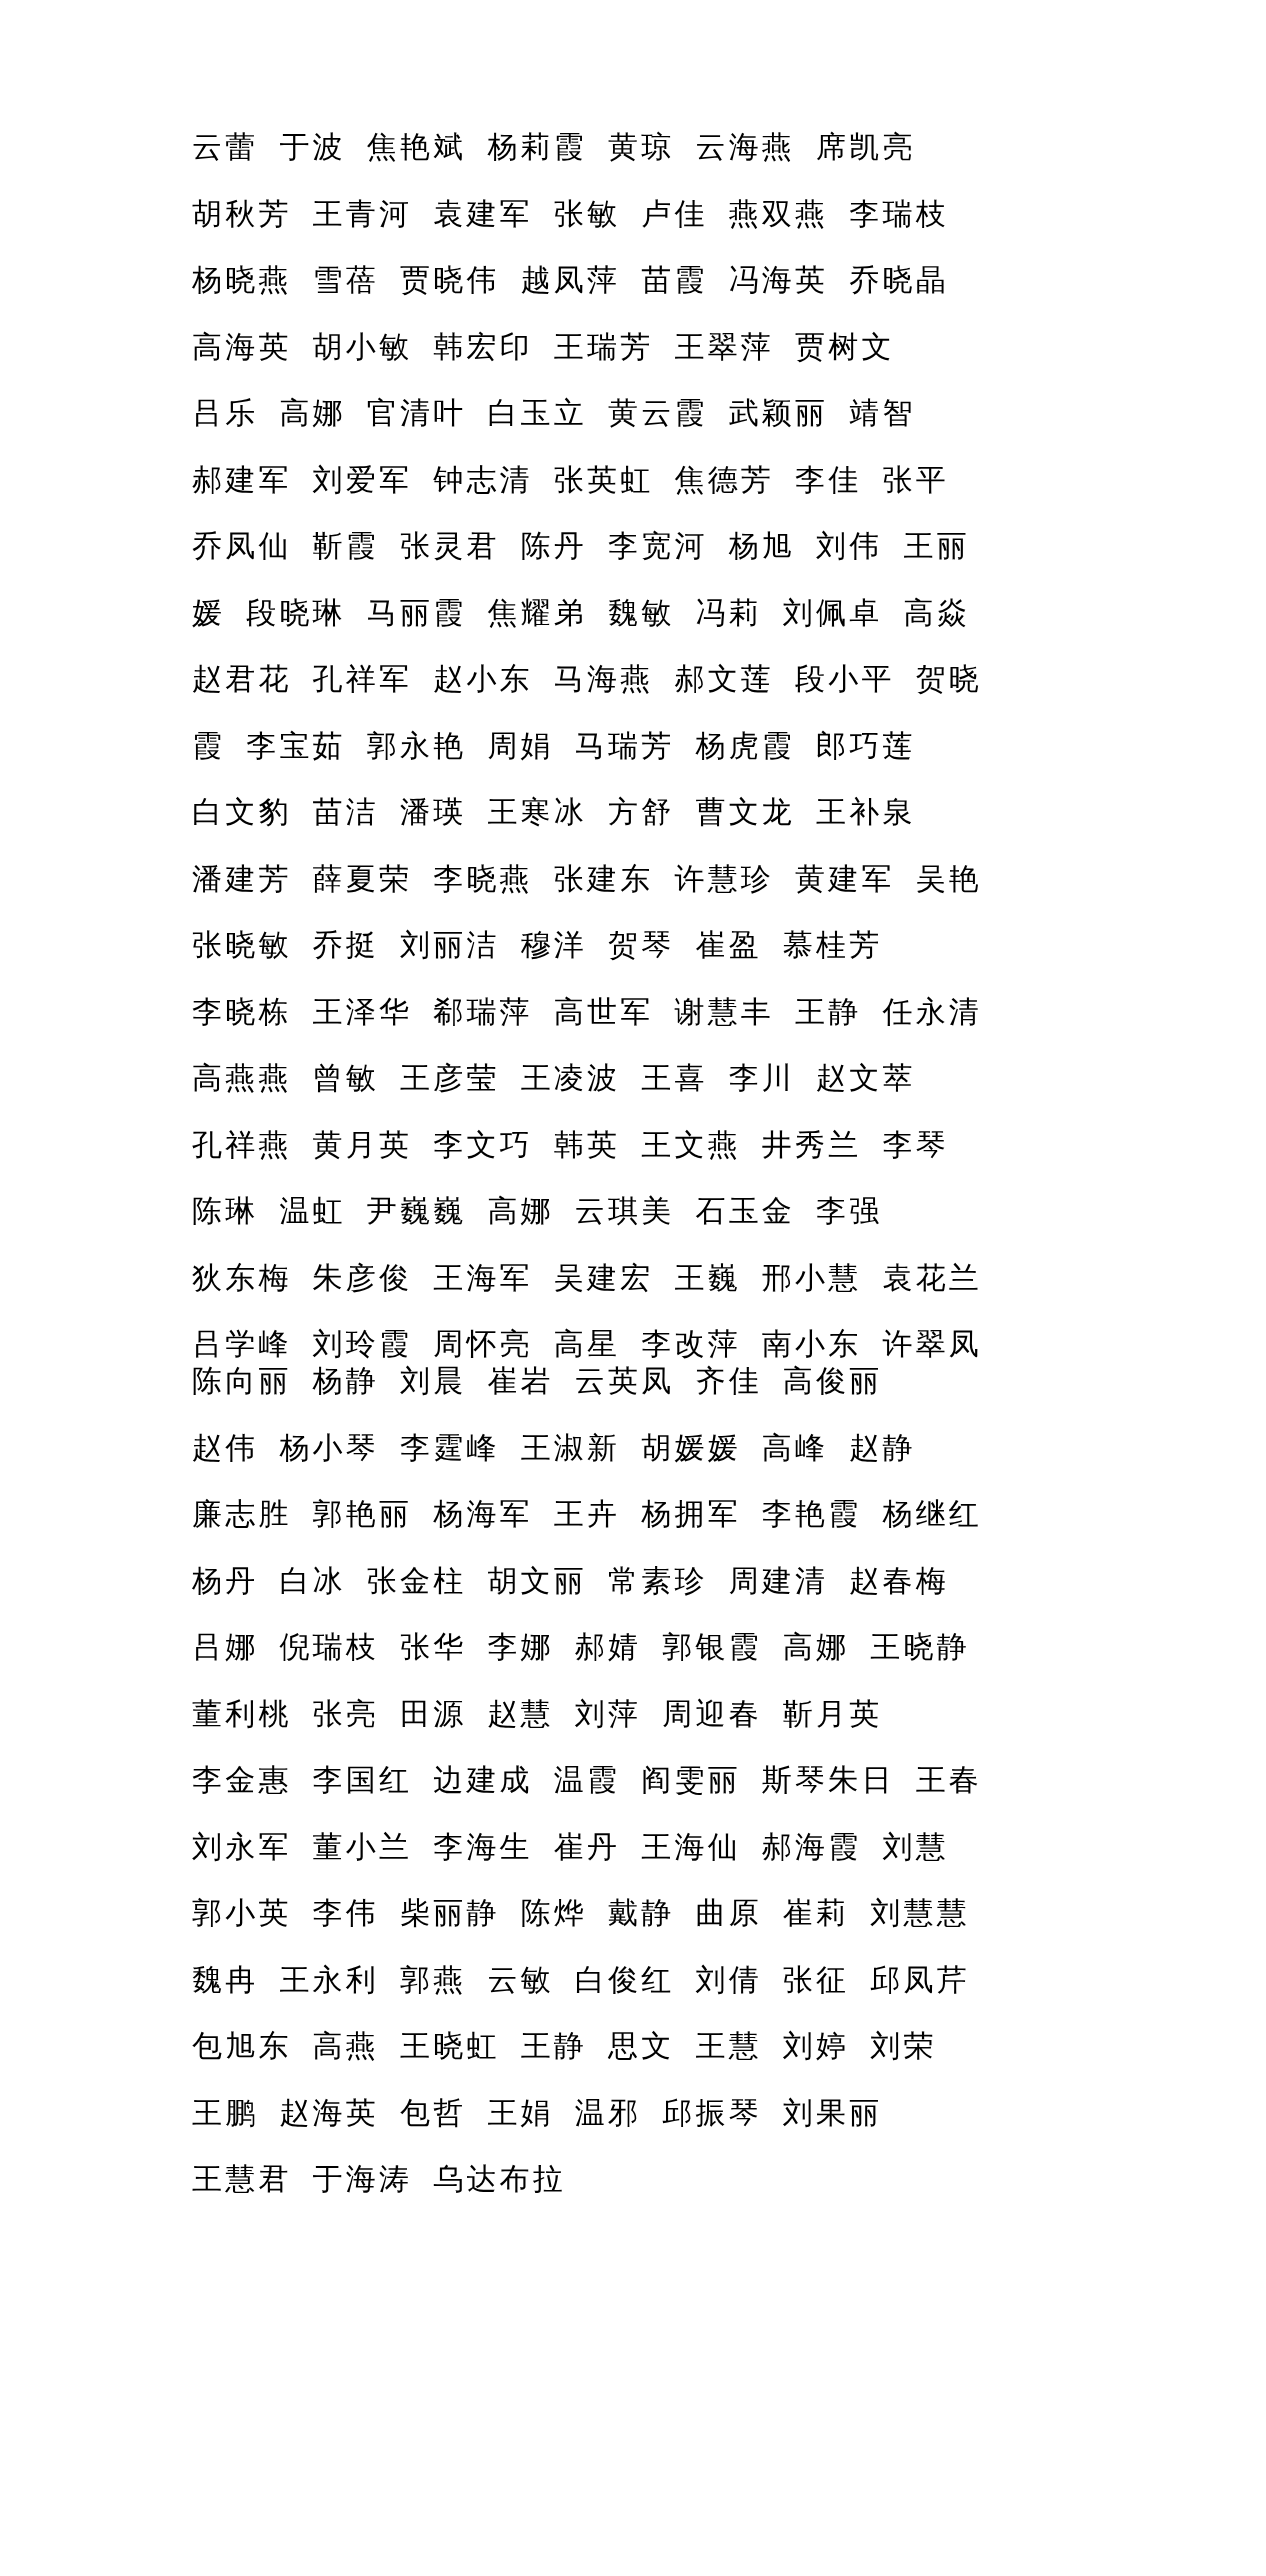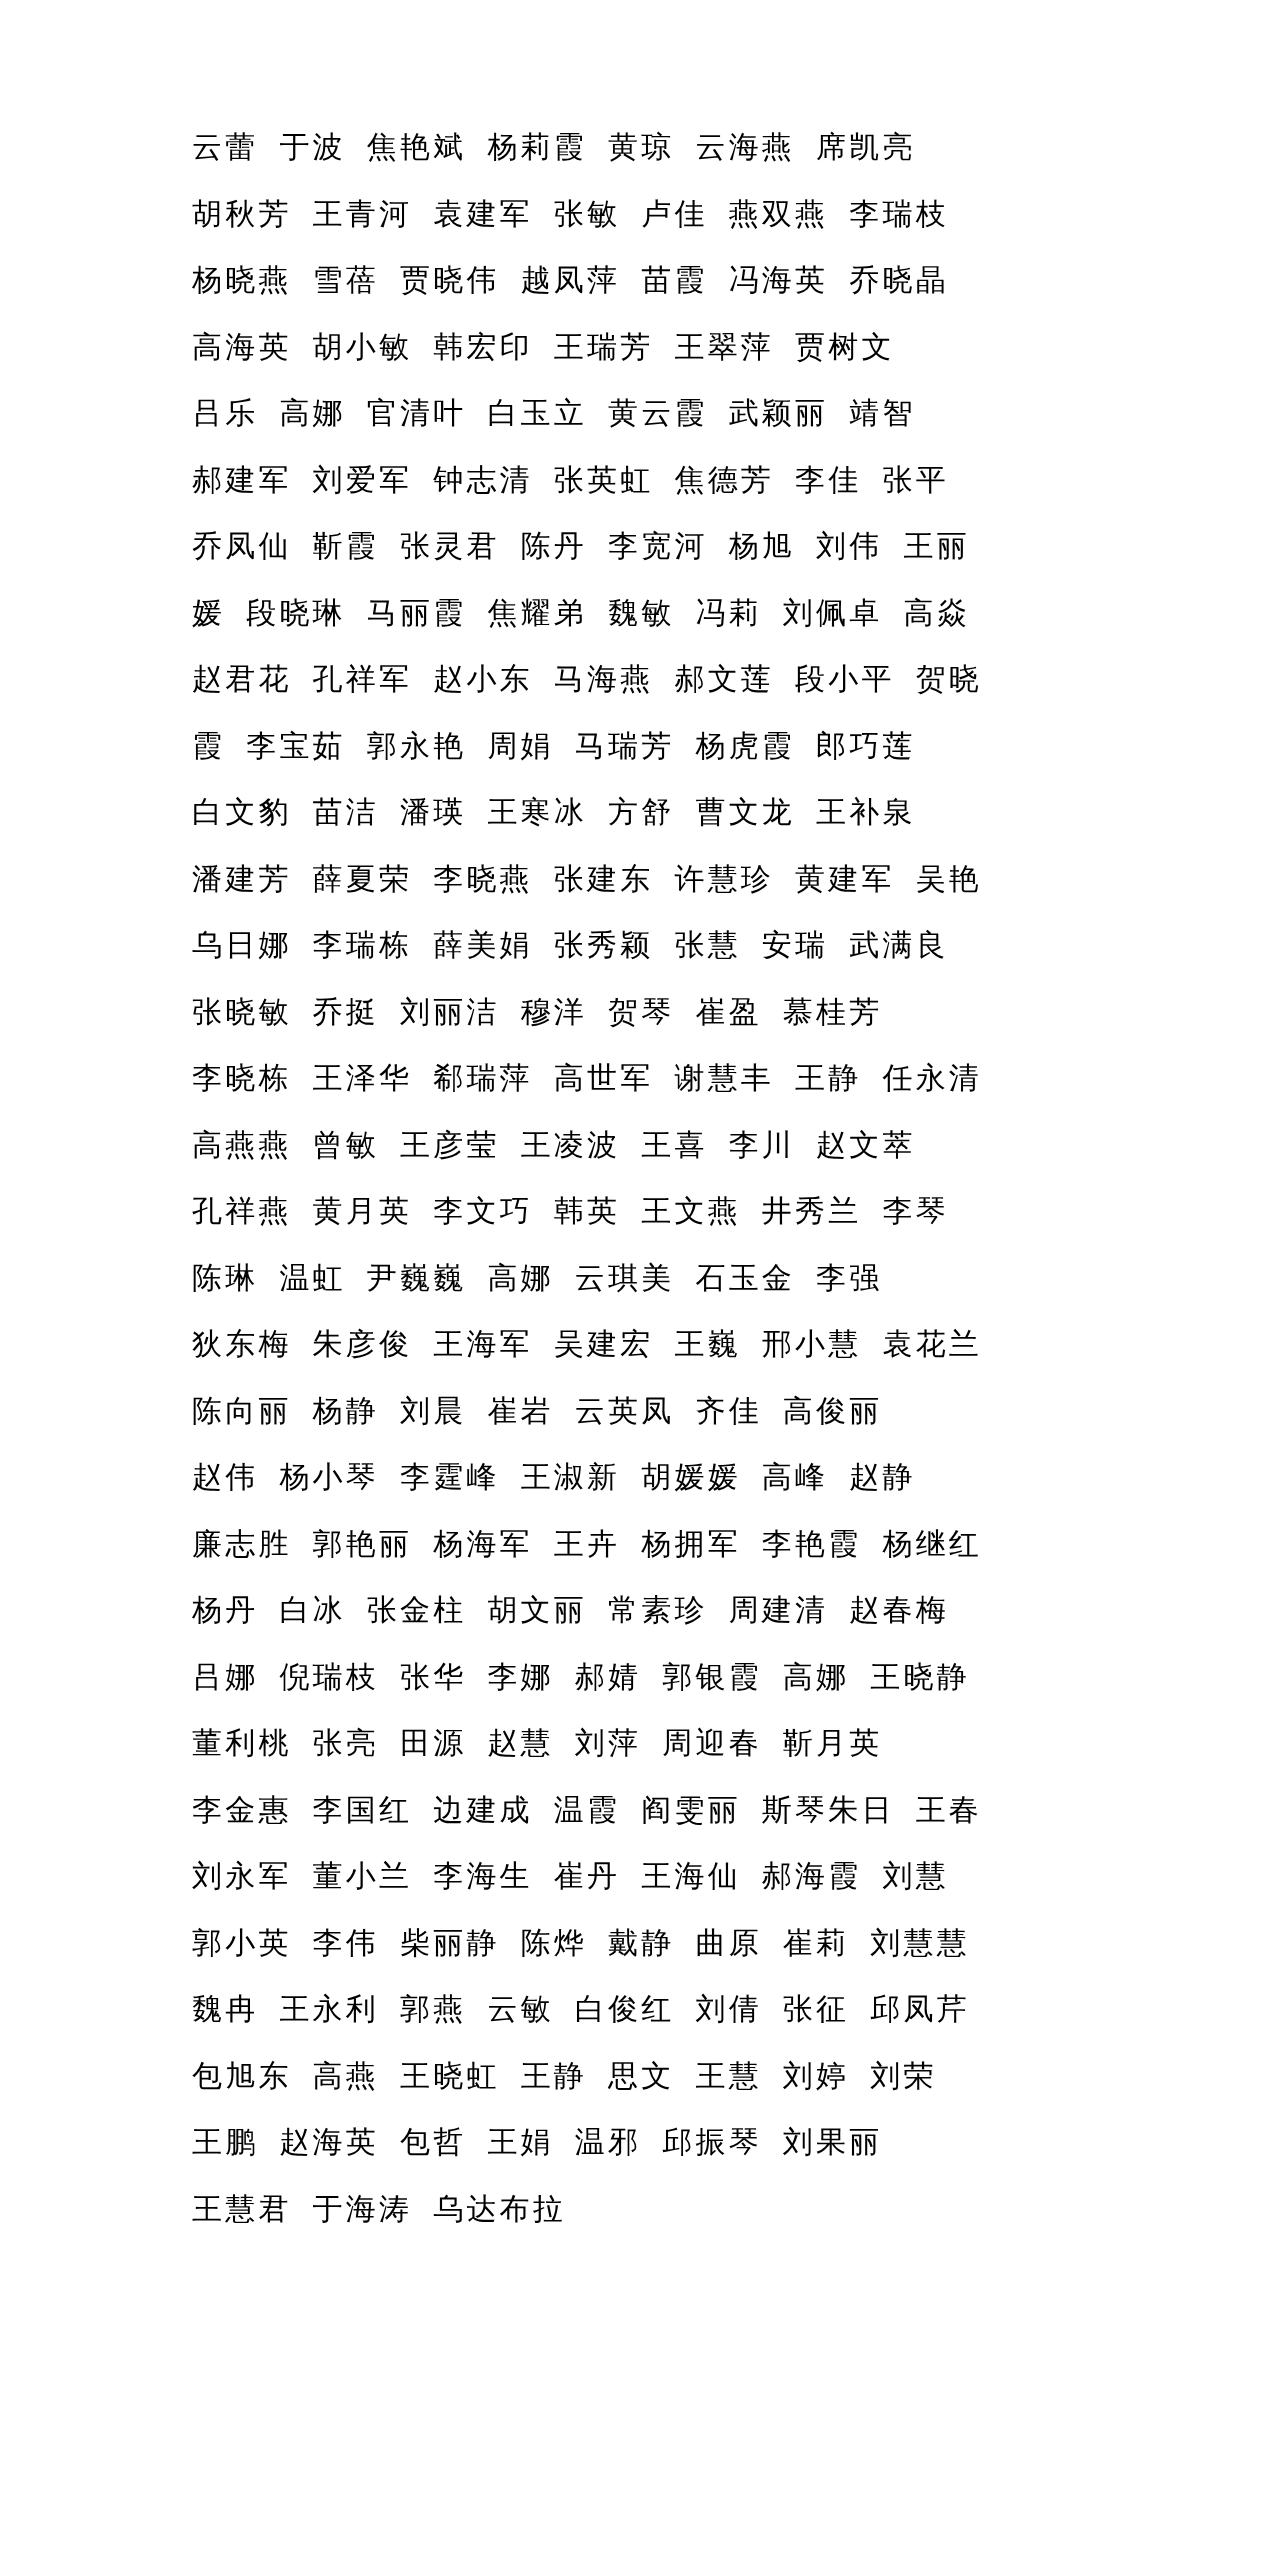--- a/index.html
+++ b/index.html
@@ -51,27 +51,27 @@
       <div class="line"><span class="person-name">杨晓燕</span><span class="person-name">雪蓓</span><span class="person-name">贾晓伟</span><span class="person-name">越凤萍</span><span class="person-name">苗霞</span><span class="person-name">冯海英</span><span class="person-name">乔晓晶</span></div>
       <div class="line"><span class="person-name">高海英</span><span class="person-name">胡小敏</span><span class="person-name">韩宏印</span><span class="person-name">王瑞芳</span><span class="person-name">王翠萍</span><span class="person-name">贾树文</span></div>
       <div class="line"><span class="person-name">吕乐</span><span class="person-name">高娜</span><span class="person-name">官清叶</span><span class="person-name">白玉立</span><span class="person-name">黄云霞</span><span class="person-name">武颖丽</span><span class="person-name">靖智</span></div>
       <div class="line"><span class="person-name">郝建军</span><span class="person-name">刘爱军</span><span class="person-name">钟志清</span><span class="person-name">张英虹</span><span class="person-name">焦德芳</span><span class="person-name">李佳</span><span class="person-name">张平</span></div>
       <div class="line"><span class="person-name">乔凤仙</span><span class="person-name">靳霞</span><span class="person-name">张灵君</span><span class="person-name">陈丹</span><span class="person-name">李宽河</span><span class="person-name">杨旭</span><span class="person-name">刘伟</span><span class="person-name">王丽</span></div>
       <div class="line"><span class="person-name">媛</span><span class="person-name">段晓琳</span><span class="person-name">马丽霞</span><span class="person-name">焦耀弟</span><span class="person-name">魏敏</span><span class="person-name">冯莉</span><span class="person-name">刘佩卓</span><span class="person-name">高焱</span></div>
       <div class="line"><span class="person-name">赵君花</span><span class="person-name">孔祥军</span><span class="person-name">赵小东</span><span class="person-name">马海燕</span><span class="person-name">郝文莲</span><span class="person-name">段小平</span><span class="person-name">贺晓</span></div>
       <div class="line"><span class="person-name">霞</span><span class="person-name">李宝茹</span><span class="person-name">郭永艳</span><span class="person-name">周娟</span><span class="person-name">马瑞芳</span><span class="person-name">杨虎霞</span><span class="person-name">郎巧莲</span></div>
       <div class="line"><span class="person-name">白文豹</span><span class="person-name">苗洁</span><span class="person-name">潘瑛</span><span class="person-name">王寒冰</span><span class="person-name">方舒</span><span class="person-name">曹文龙</span><span class="person-name">王补泉</span></div>
       <div class="line"><span class="person-name">潘建芳</span><span class="person-name">薛夏荣</span><span class="person-name">李晓燕</span><span class="person-name">张建东</span><span class="person-name">许慧珍</span><span class="person-name">黄建军</span><span class="person-name">吴艳</span></div>
-      <div class="line"><span class="person-name">乌日娜</span><span class="person-name">李瑞栋</span><span class="person-name">薛美娟</span><span class="person-name">张秀颖</span><span class="person-name">张慧</span><span class="person-name">安瑞</span><span class="person-name">武满良</span></div>
       <div class="line"><span class="person-name">张晓敏</span><span class="person-name">乔挺</span><span class="person-name">刘丽洁</span><span class="person-name">穆洋</span><span class="person-name">贺琴</span><span class="person-name">崔盈</span><span class="person-name">慕桂芳</span></div>
       <div class="line"><span class="person-name">李晓栋</span><span class="person-name">王泽华</span><span class="person-name">郗瑞萍</span><span class="person-name">高世军</span><span class="person-name">谢慧丰</span><span class="person-name">王静</span><span class="person-name">任永清</span></div>
       <div class="line"><span class="person-name">高燕燕</span><span class="person-name">曾敏</span><span class="person-name">王彦莹</span><span class="person-name">王凌波</span><span class="person-name">王喜</span><span class="person-name">李川</span><span class="person-name">赵文萃</span></div>
       <div class="line"><span class="person-name">孔祥燕</span><span class="person-name">黄月英</span><span class="person-name">李文巧</span><span class="person-name">韩英</span><span class="person-name">王文燕</span><span class="person-name">井秀兰</span><span class="person-name">李琴</span></div>
       <div class="line"><span class="person-name">陈琳</span><span class="person-name">温虹</span><span class="person-name">尹巍巍</span><span class="person-name">高娜</span><span class="person-name">云琪美</span><span class="person-name">石玉金</span><span class="person-name">李强</span></div>
       <div class="line"><span class="person-name">狄东梅</span><span class="person-name">朱彦俊</span><span class="person-name">王海军</span><span class="person-name">吴建宏</span><span class="person-name">王巍</span><span class="person-name">邢小慧</span><span class="person-name">袁花兰</span></div>
+      <div class="line tight"><span class="person-name">吕学峰</span><span class="person-name">刘玲霞</span><span class="person-name">周怀亮</span><span class="person-name">高星</span><span class="person-name">李改萍</span><span class="person-name">南小东</span><span class="person-name">许翠凤</span></div>
       <div class="line"><span class="person-name">陈向丽</span><span class="person-name">杨静</span><span class="person-name">刘晨</span><span class="person-name">崔岩</span><span class="person-name">云英凤</span><span class="person-name">齐佳</span><span class="person-name">高俊丽</span></div>
       <div class="line"><span class="person-name">赵伟</span><span class="person-name">杨小琴</span><span class="person-name">李霆峰</span><span class="person-name">王淑新</span><span class="person-name">胡媛媛</span><span class="person-name">高峰</span><span class="person-name">赵静</span></div>
       <div class="line"><span class="person-name">廉志胜</span><span class="person-name">郭艳丽</span><span class="person-name">杨海军</span><span class="person-name">王卉</span><span class="person-name">杨拥军</span><span class="person-name">李艳霞</span><span class="person-name">杨继红</span></div>
       <div class="line"><span class="person-name">杨丹</span><span class="person-name">白冰</span><span class="person-name">张金柱</span><span class="person-name">胡文丽</span><span class="person-name">常素珍</span><span class="person-name">周建清</span><span class="person-name">赵春梅</span></div>
       <div class="line"><span class="person-name">吕娜</span><span class="person-name">倪瑞枝</span><span class="person-name">张华</span><span class="person-name">李娜</span><span class="person-name">郝婧</span><span class="person-name">郭银霞</span><span class="person-name">高娜</span><span class="person-name">王晓静</span></div>
       <div class="line"><span class="person-name">董利桃</span><span class="person-name">张亮</span><span class="person-name">田源</span><span class="person-name">赵慧</span><span class="person-name">刘萍</span><span class="person-name">周迎春</span><span class="person-name">靳月英</span></div>
       <div class="line"><span class="person-name">李金惠</span><span class="person-name">李国红</span><span class="person-name">边建成</span><span class="person-name">温霞</span><span class="person-name">阎雯丽</span><span class="person-name">斯琴朱日</span><span class="person-name">王春</span></div>
       <div class="line"><span class="person-name">刘永军</span><span class="person-name">董小兰</span><span class="person-name">李海生</span><span class="person-name">崔丹</span><span class="person-name">王海仙</span><span class="person-name">郝海霞</span><span class="person-name">刘慧</span></div>
       <div class="line"><span class="person-name">郭小英</span><span class="person-name">李伟</span><span class="person-name">柴丽静</span><span class="person-name">陈烨</span><span class="person-name">戴静</span><span class="person-name">曲原</span><span class="person-name">崔莉</span><span class="person-name">刘慧慧</span></div>
       <div class="line"><span class="person-name">魏冉</span><span class="person-name">王永利</span><span class="person-name">郭燕</span><span class="person-name">云敏</span><span class="person-name">白俊红</span><span class="person-name">刘倩</span><span class="person-name">张征</span><span class="person-name">邱凤芹</span></div>

